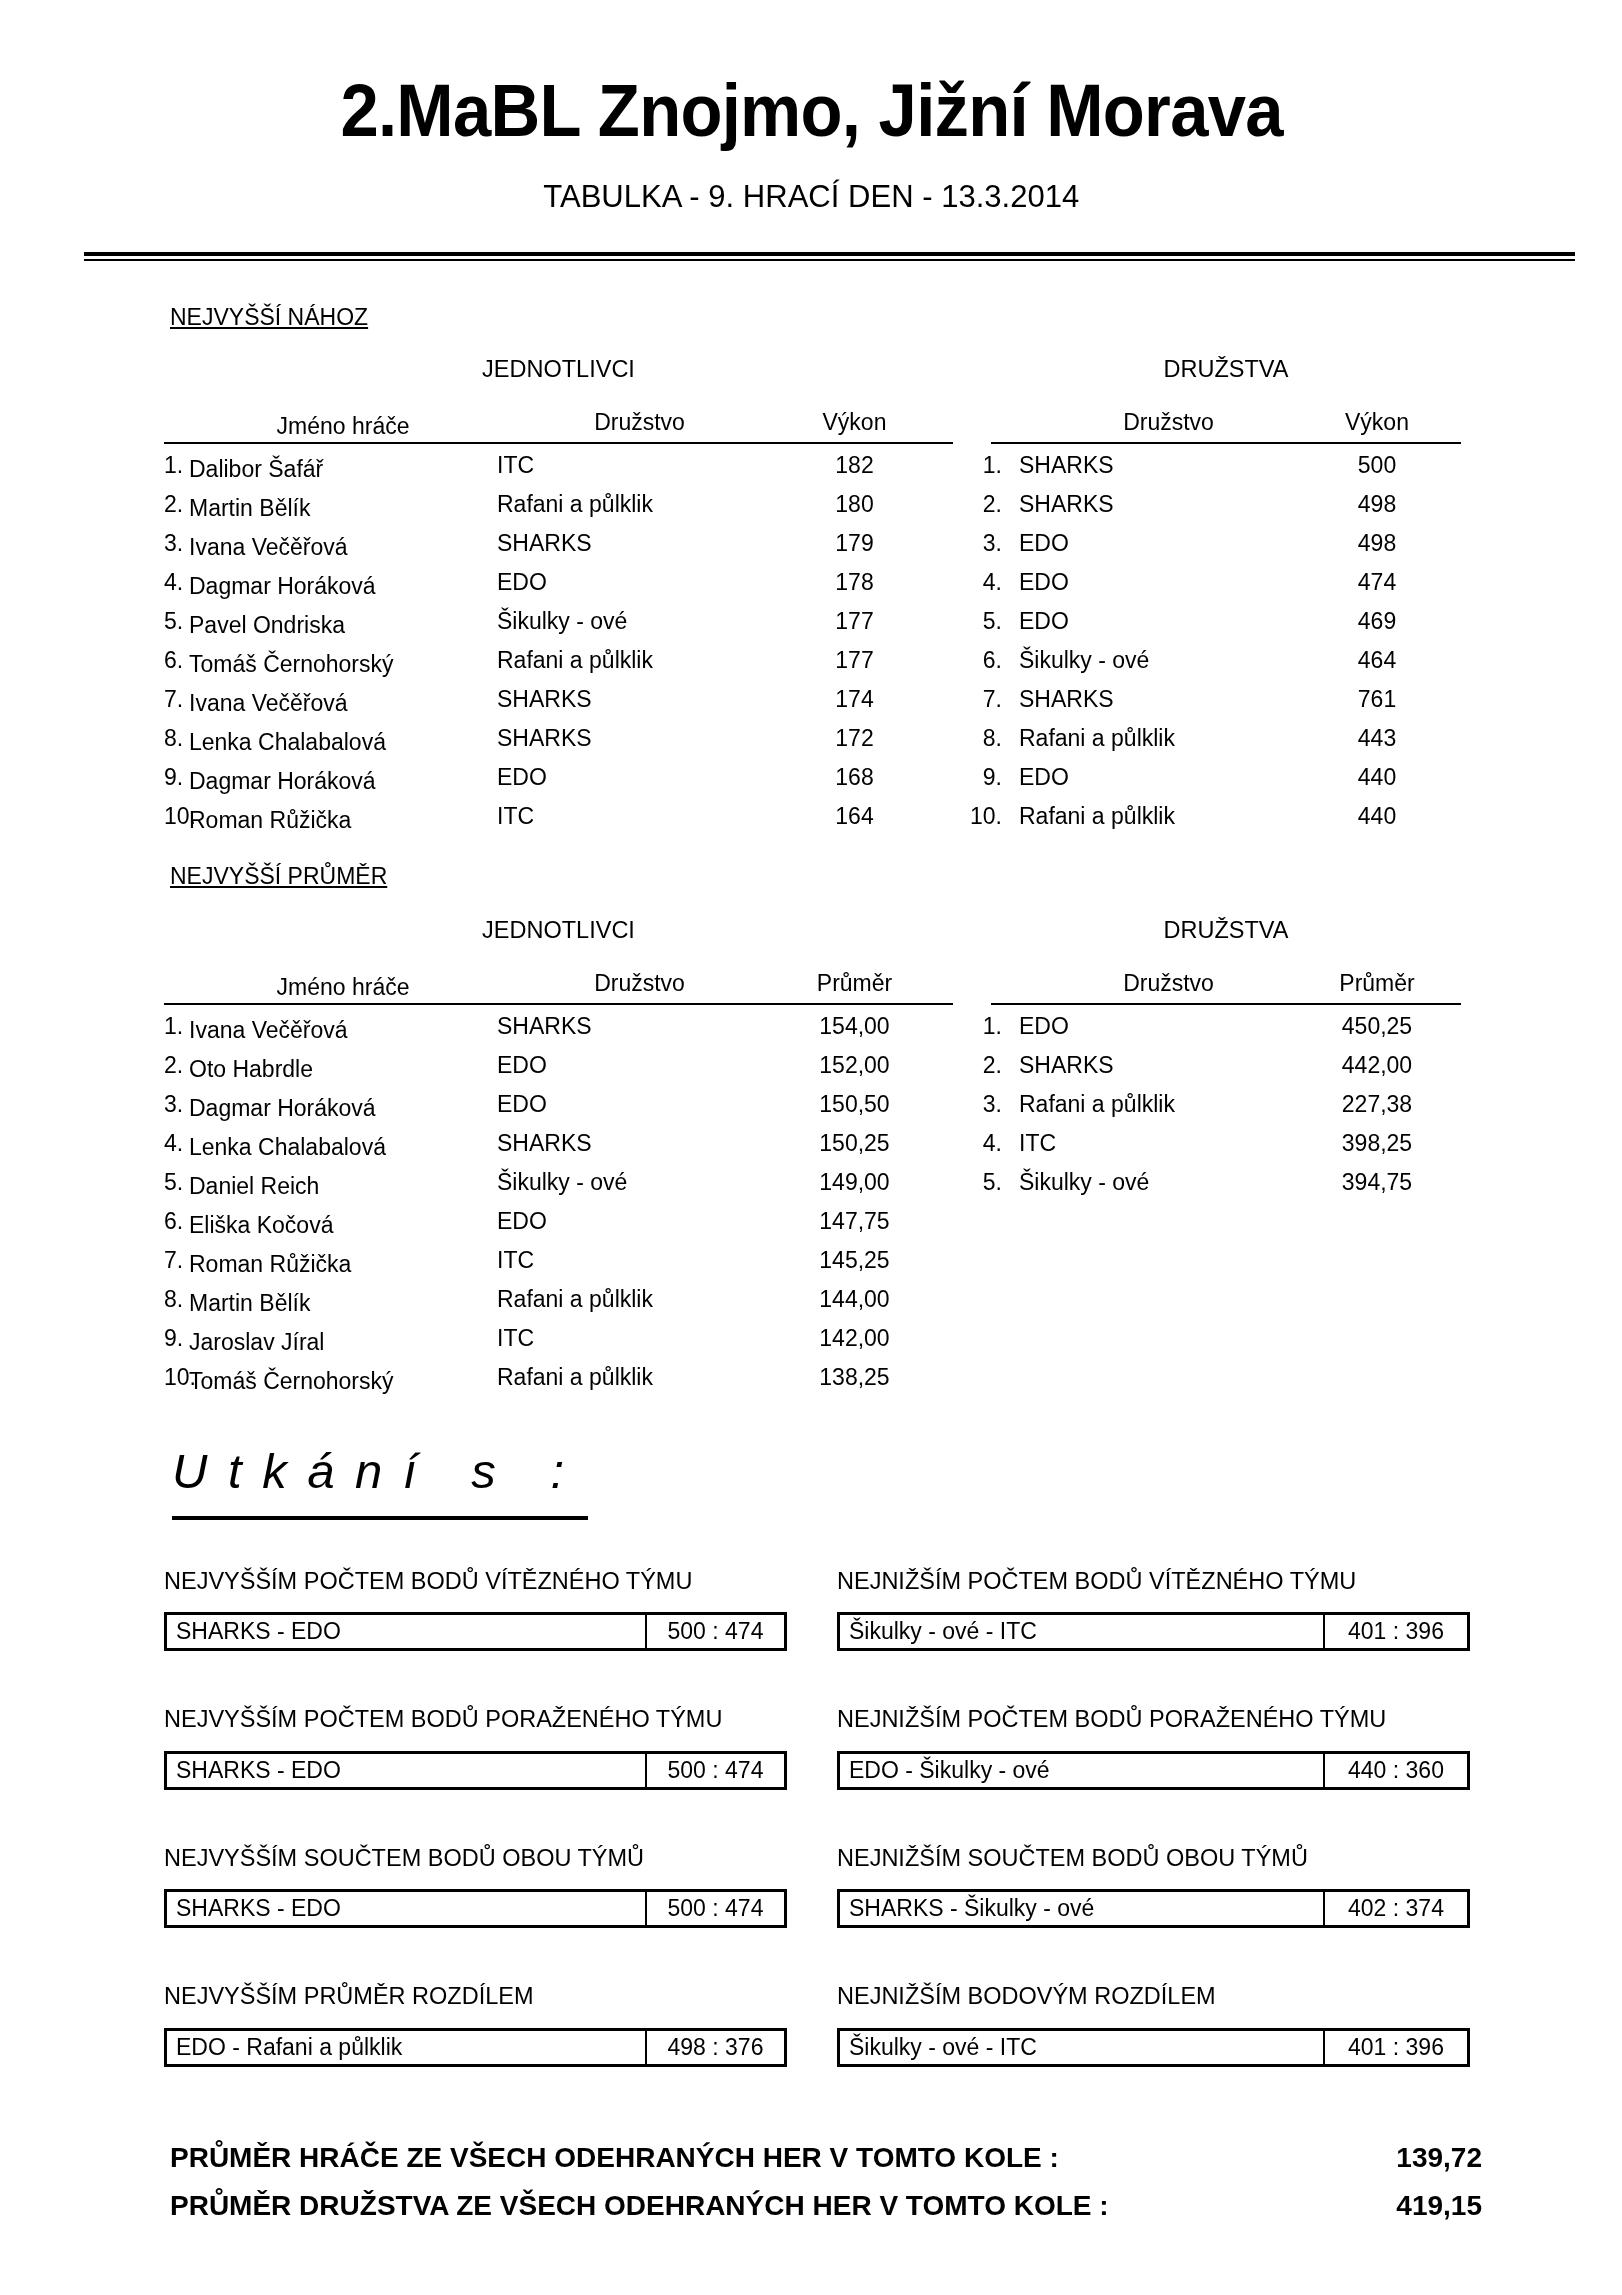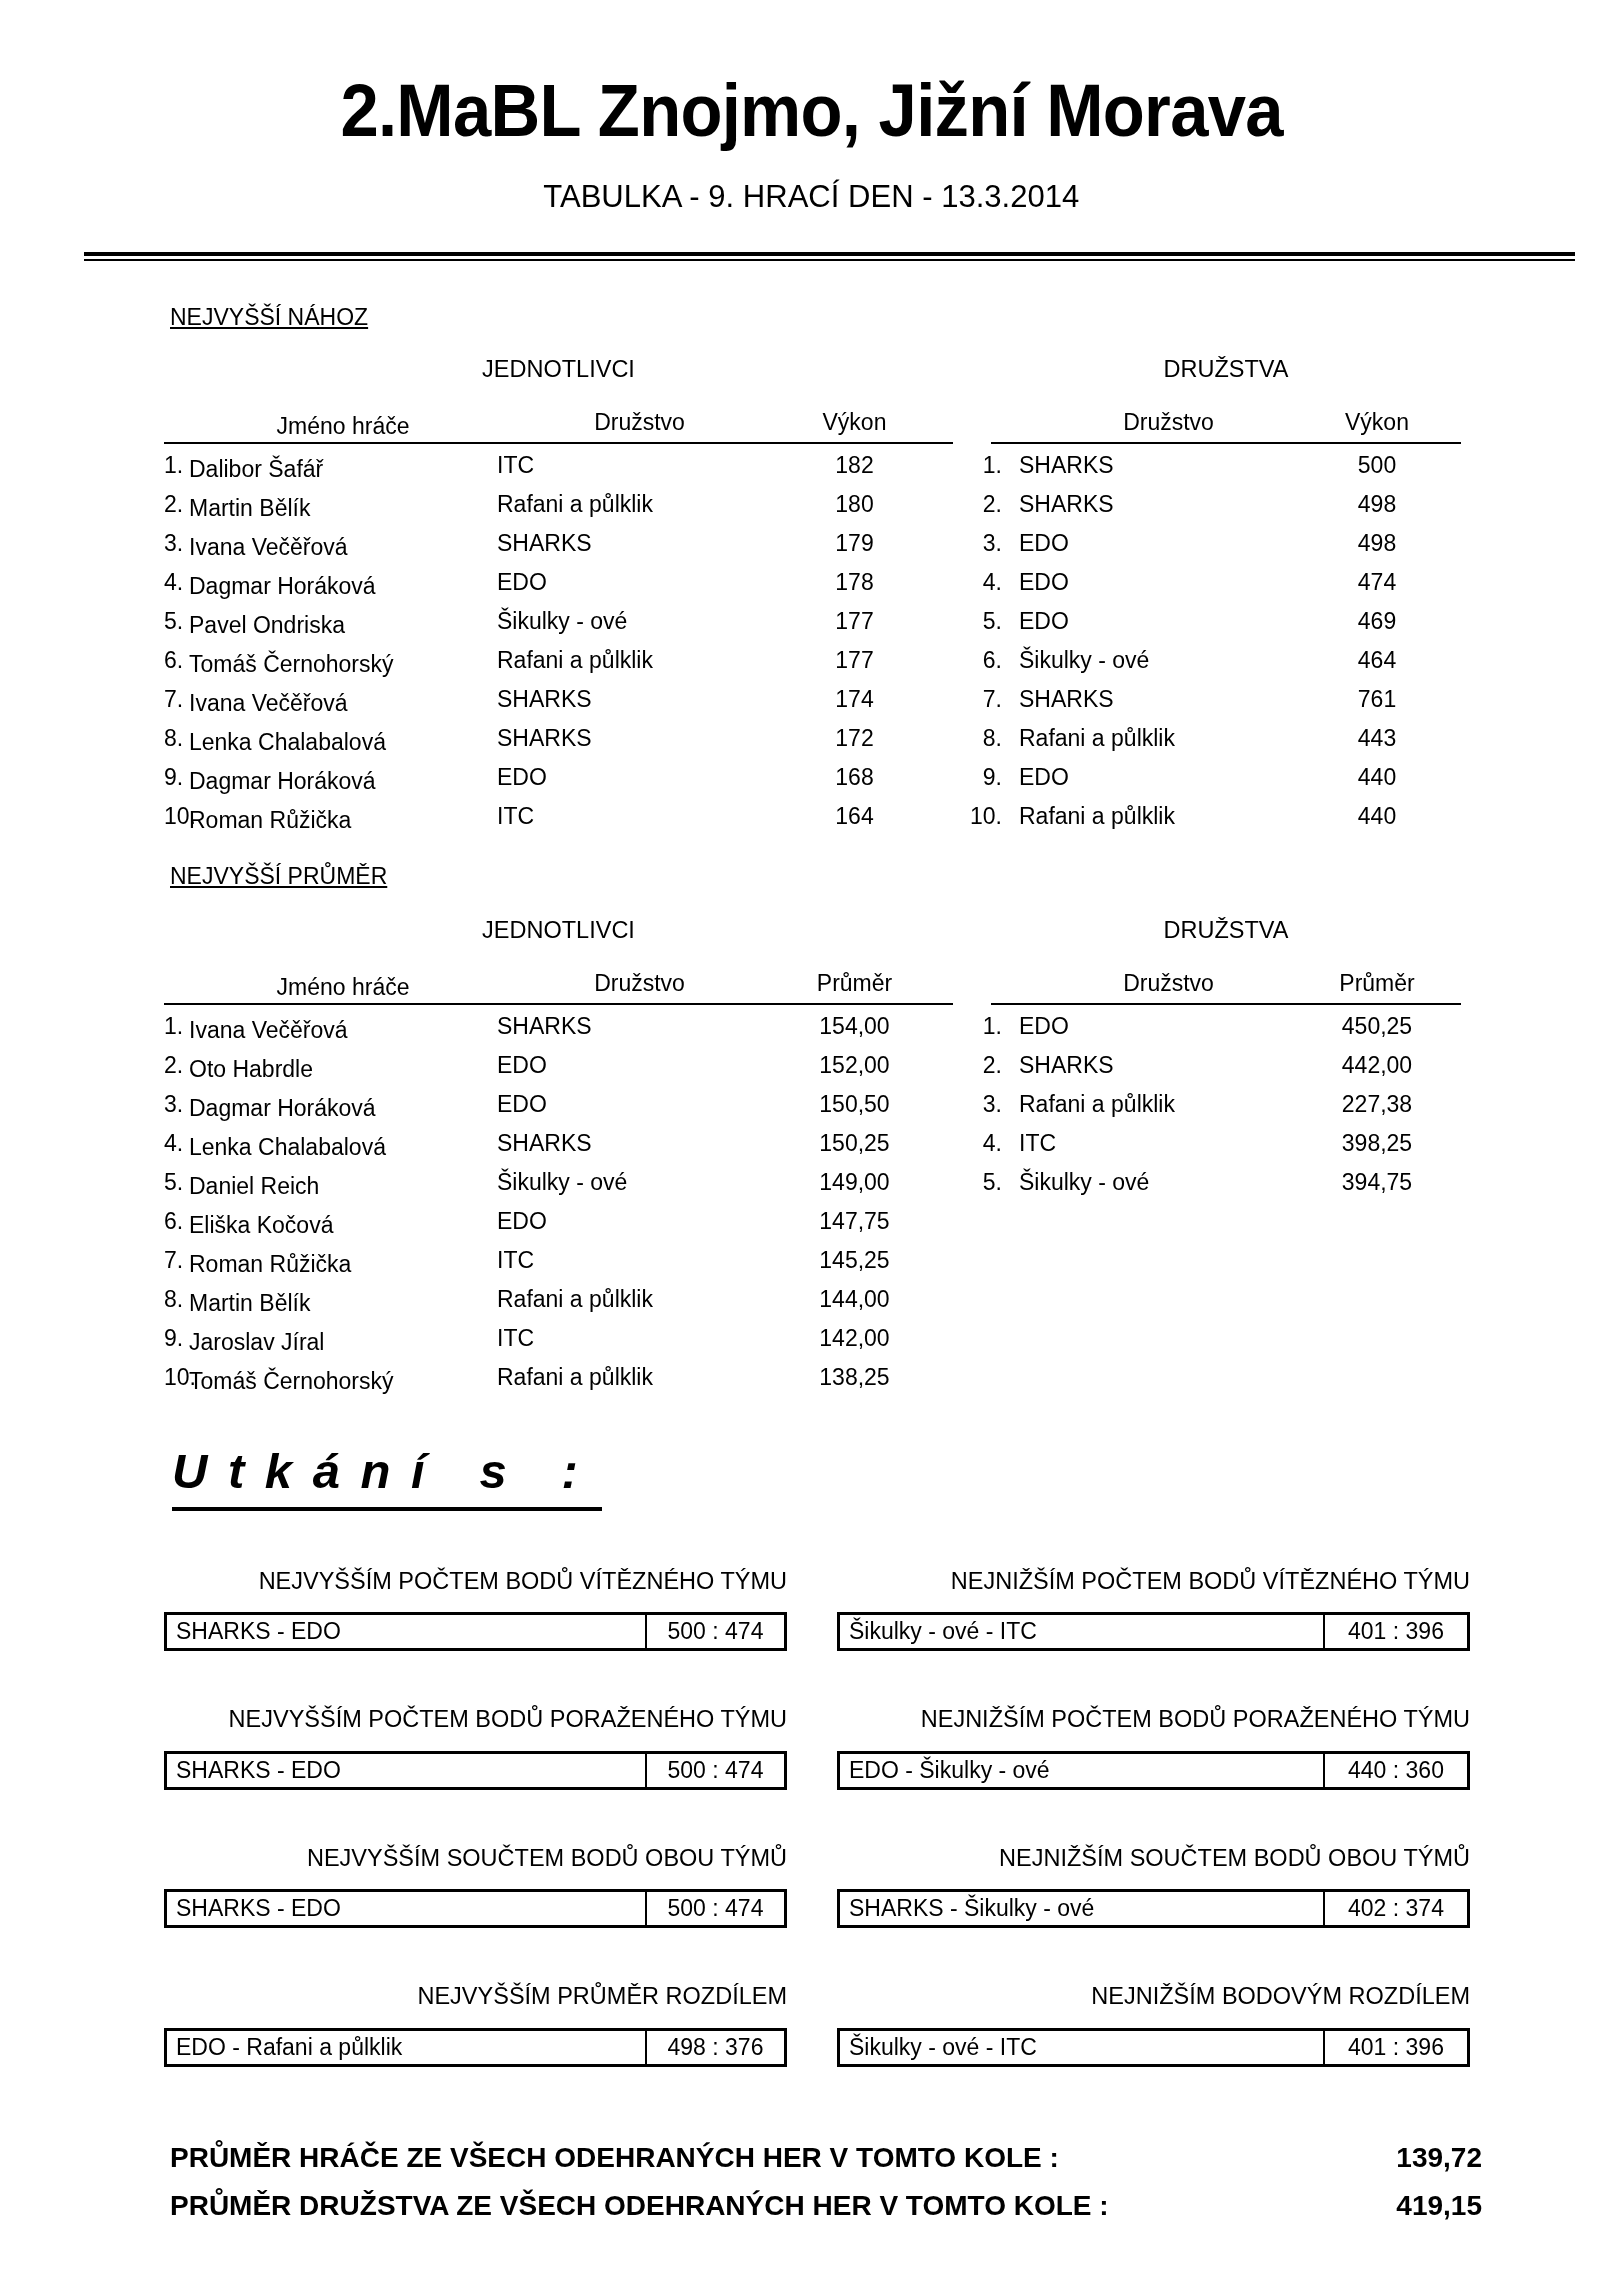--- a/index.html
+++ b/index.html
@@ -34,22 +34,22 @@
   .tm2{width:316px;padding-left:17px;}
   .vl2{width:118px;text-align:center;}
   .hd .c{text-align:center;}
   .hd .rk,.hd .rk2{visibility:hidden;}
   .hline{border-top:2.5px solid #000;height:0;}
   .hline-l{margin-left:164px;width:789px;}
   .hline-r{margin-left:991px;width:470px;}
   .hline-row{display:flex;flex-direction:column;}
   
   .utkani{font-size:49px;font-style:italic;letter-spacing:0.42em;line-height:1.05;
-          border-bottom:4.2px solid #000;padding-bottom:10px;padding-right:3.4px;display:inline-block;font-weight:bold;}
-  .box-label{font-size:23.5px;line-height:28.5px;text-align:right;white-space:nowrap;}
+          border-bottom:4.2px solid #000;padding-bottom:19px;padding-right:3.4px;display:inline-block;}
+  .box-label{font-size:23.5px;line-height:28.5px;text-align:left;white-space:nowrap;}
   .box{height:39px;border:3.4px solid #000;display:flex;box-sizing:border-box;background:#fff;}
   .box .match{flex:1;display:flex;align-items:center;padding-left:9px;font-size:23px;white-space:nowrap;overflow:hidden;}
   .box .score{display:flex;align-items:center;justify-content:center;border-left:2.5px solid #000;font-size:23px;}
   .box-l{left:164px;width:623px;}
   .box-l .score{width:137px;}
   .box-r{left:837px;width:633px;}
   .box-r .score{width:142px;}
   .lbl-l{left:164px;width:623px;}
   .lbl-r{left:837px;width:633px;}
   .foot{font-size:28px;font-weight:bold;line-height:32px;white-space:nowrap;}

